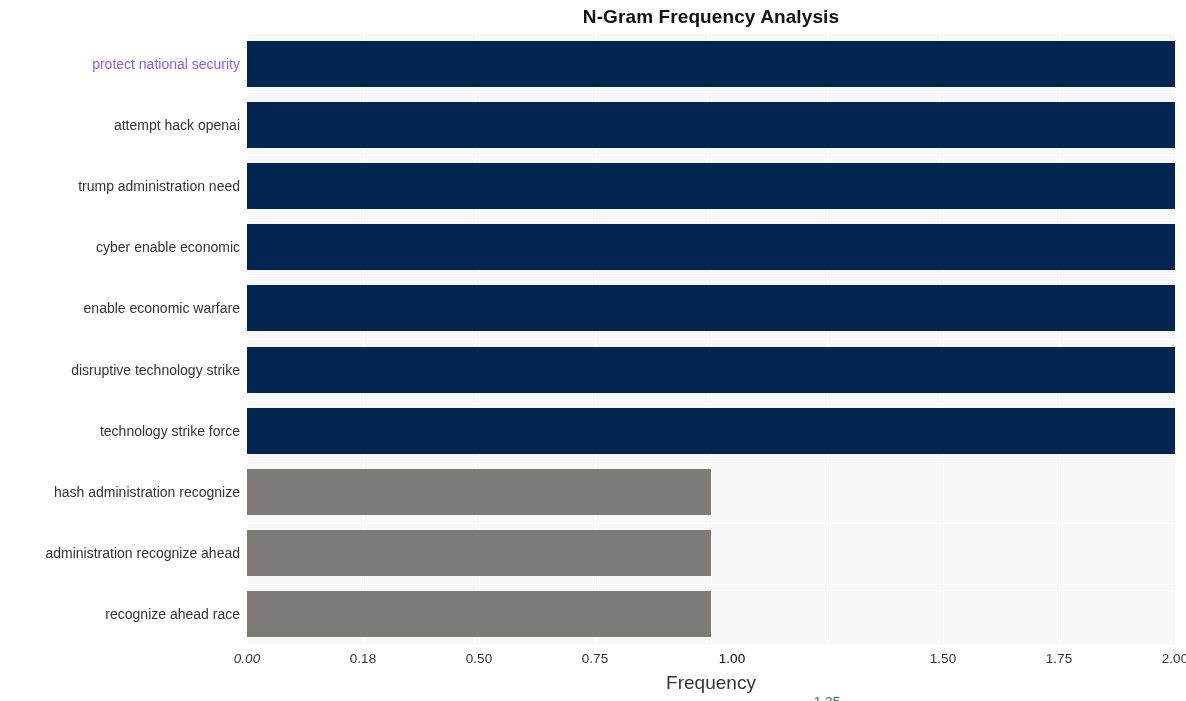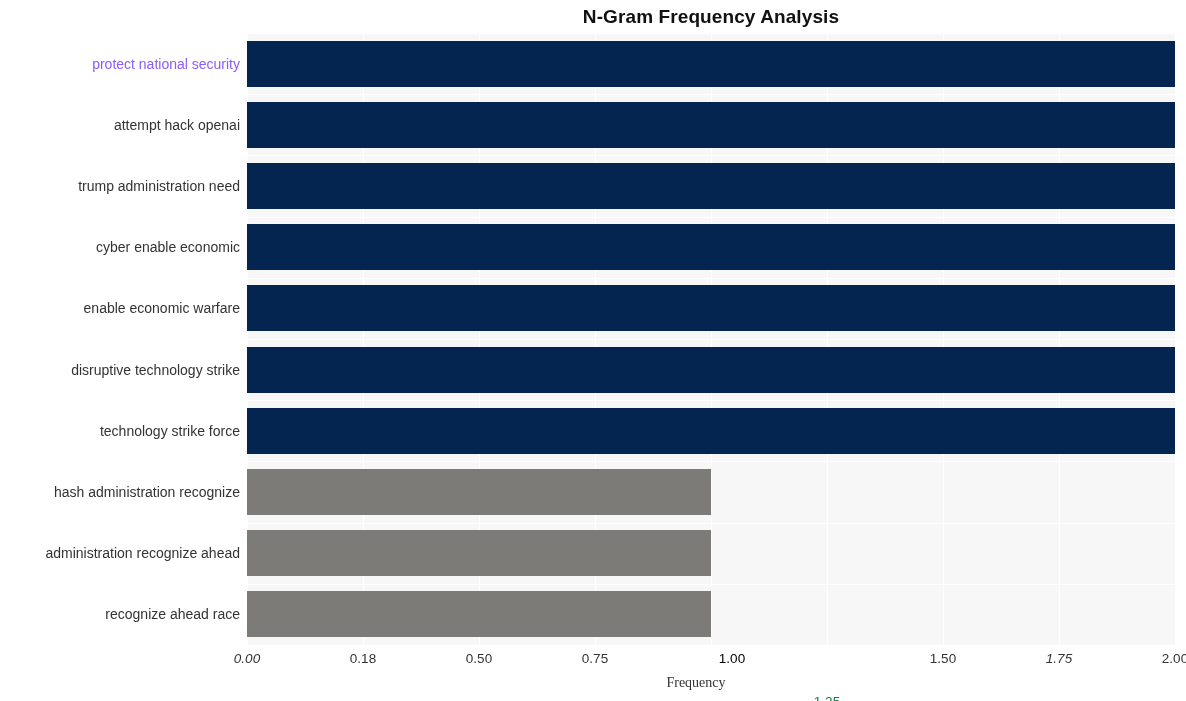--- a/index.html
+++ b/index.html
@@ -101,29 +101,28 @@
     top: 6px;
     font-size: 13.5px;
     color: #333333;
     line-height: 16px;
     transform: translateX(-50%);
     white-space: nowrap;
   }
 
   #x-axis-label {
     position: absolute;
-    left: 232px;
+    left: 247px;
     top: 674px;
     width: 928px;
     text-align: center;
-    font-size: 14px;
+    font-size: 19px;
     color: #333333;
     line-height: 18px;
     white-space: nowrap;
-    font-family: Liberation Serif, serif;
   }
 </style>
 </head>
 <body style="background: rgb(255, 255, 255);">
 
 <div id="chart-root">
 
   <div id="chart-title" style="color: rgb(17, 17, 17);">N-Gram Frequency Analysis</div>
 
   <div id="y-axis">
@@ -173,19 +172,19 @@
     </div>
 
   <div id="x-axis">
       <div class="xtick" style="left: 0px; color: rgb(51, 51, 51); font-style: italic;">0.00</div>
       <div class="xtick" style="left: 116px; color: rgb(51, 51, 51);">0.18</div>
       <div class="xtick" style="left: 232px; color: rgb(51, 51, 51);">0.50</div>
       <div class="xtick" style="left: 348px; color: rgb(51, 51, 51);">0.75</div>
       <div class="xtick" style="left: 464px; color: #000000; margin-left: 21px;">1.00</div>
       <div class="xtick" style="left: 580px; color: #15803d; margin-top: 43px;">1.25</div>
       <div class="xtick" style="left: 696px; color: rgb(51, 51, 51);">1.50</div>
-      <div class="xtick" style="left: 812px; color: rgb(51, 51, 51); font-style: italic;">1.75</div>
+      <div class="xtick" style="left: 812px; color: rgb(51, 51, 51);">1.75</div>
       <div class="xtick" style="left: 928px; color: rgb(51, 51, 51);">2.00</div>
     </div>
 
   <div id="x-axis-label" style="color: rgb(51, 51, 51);">Frequency</div>
 
 </div>
 
 </body></html>

